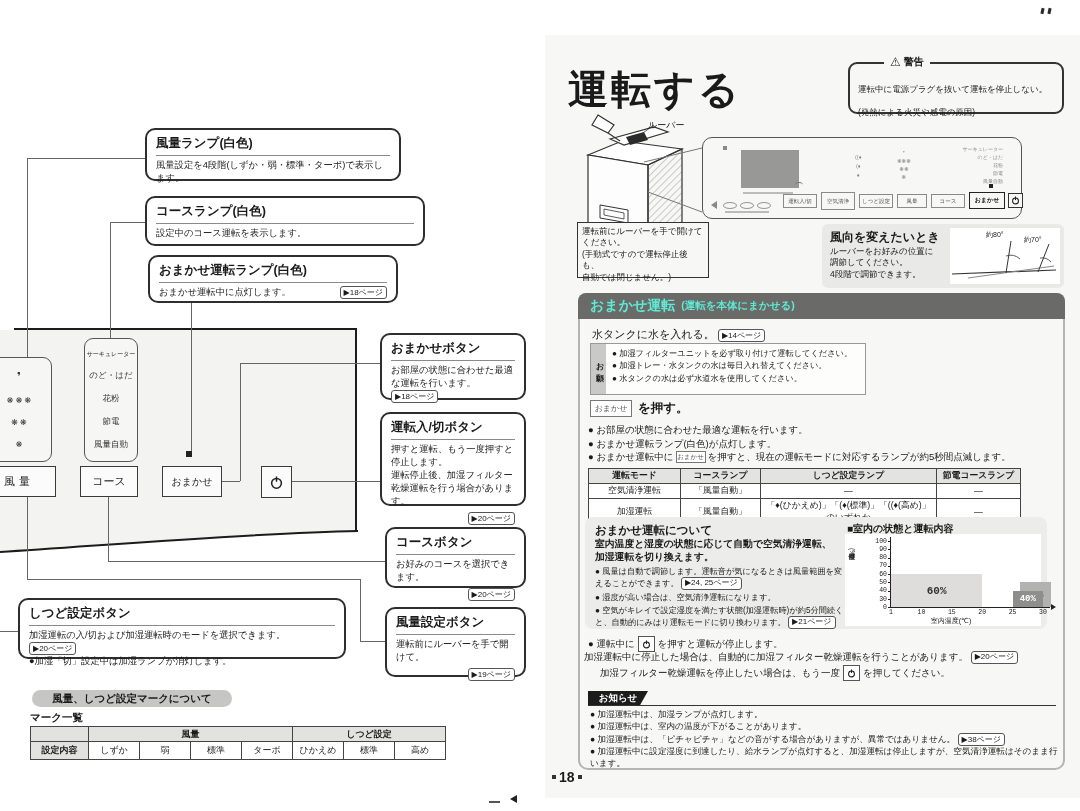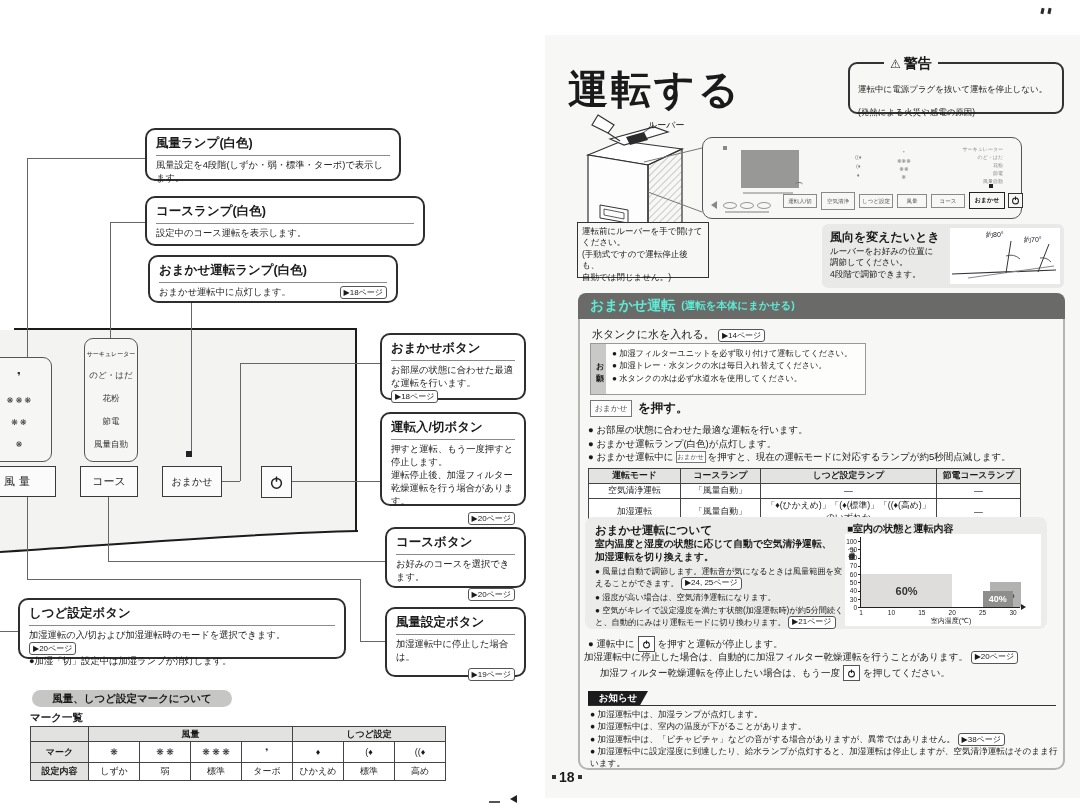--- a/index.html
+++ b/index.html
@@ -117,21 +117,21 @@
 運転停止後、加湿フィルター乾燥運転を行う場合があります。</div>
     <div class="refrow"><span class="pageref">▶20ページ</span></div>
   </div>
   <div class="callout" style="left:385px;top:527px;width:141px;height:61px;">
     <div class="co-title">コースボタン</div>
     <div class="co-body">お好みのコースを選択できます。</div>
     <div class="refrow"><span class="pageref">▶20ページ</span></div>
   </div>
   <div class="callout" style="left:385px;top:607px;width:141px;height:70px;">
     <div class="co-title">風量設定ボタン</div>
-    <div class="co-body">加湿運転中に停止した場合は。</div>
+    <div class="co-body">運転前にルーバーを手で開けて。</div>
     <div class="refrow"><span class="pageref">▶19ページ</span></div>
   </div>
 
   <div class="callout" style="left:18px;top:598px;width:328px;height:61px;">
     <div class="co-title">しつど設定ボタン</div>
     <div class="co-body"><span>加湿運転の入/切および加湿運転時のモードを選択できます。</span> <span class="pageref">▶20ページ</span></div>
     <div class="co-body">●加湿「切」設定中は加湿ランプが消灯します。</div>
   </div>
 
   <div class="abs" style="left:32px;top:690px;width:200px;height:17px;background:#c6c6c4;border-radius:9px;display:flex;align-items:center;justify-content:center;font-size:10.5px;font-weight:bold;">風量、しつど設定マークについて</div>
@@ -145,30 +145,20 @@
         <col style="width:51px;">
         <col style="width:51px;">
         <col style="width:51px;">
         <col style="width:51px;">
       </colgroup>
     <tbody>
         <tr style="height:15px;">
       <td class="gray"></td>
       <td class="gray" colspan="4">風量</td>
       <td class="gray" colspan="3">しつど設定</td>
-    </tr>
-    <tr style="height:21px;">
-      <td class="gray">マーク</td>
-      <td>❋</td>
-      <td>❋ ❋</td>
-      <td>❋ ❋ ❋</td>
-      <td style="font-weight:bold;">❜</td>
-      <td>♦</td>
-      <td>(♦</td>
-      <td>((♦</td>
     </tr>
     <tr style="height:18px;">
       <td class="gray">設定内容</td>
       <td>しずか</td>
       <td>弱</td>
       <td>標準</td>
       <td>ターボ</td>
       <td>ひかえめ</td>
       <td>標準</td>
       <td>高め</td>
@@ -178,21 +168,21 @@
 
   <div class="paper"></div>
   <div class="abs" style="left:1041px;top:8px;width:3px;height:6px;background:#2a2a2a;transform:rotate(12deg);"></div>
   <div class="abs" style="left:1048px;top:8px;width:3px;height:6px;background:#2a2a2a;transform:rotate(12deg);"></div>
 
   <div class="abs" style="left:568px;top:62px;font-size:40px;font-weight:bold;letter-spacing:3px;">運転する</div>
 
   <div class="abs" style="left:848px;top:62px;width:216px;height:52px;border:2px solid #333;border-radius:9px;background:#f7f7f5;box-sizing:border-box;">
     <div class="abs" style="left:34px;top:-9px;background:#f7f7f5;padding:0 6px;display:flex;align-items:center;gap:3px;">
       <span style="font-size:12px;">⚠</span>
-      <span style="font-size:14px;font-weight:bold;">警告</span>
+      <span style="font-size:10px;font-weight:bold;">警告</span>
     </div>
     <div class="smalltext" style="padding:9px 8px 0;">
       <div>運転中に電源プラグを抜いて運転を停止しない。</div>
       <div>(発熱による火災や感電の原因)</div>
     </div>
   </div>
 
   <svg class="abs" style="left:570px;top:113px;" width="145" height="150">
     <defs>
       <pattern id="hatch" width="5" height="5" patternUnits="userSpaceOnUse" patternTransform="rotate(45)">
@@ -362,21 +352,21 @@
     <div class="abs" style="left:10px;top:6px;font-size:11.5px;font-weight:bold;">おまかせ運転について</div>
     <div class="abs" style="left:10px;top:21px;width:246px;font-size:9.8px;font-weight:bold;line-height:1.3;">室内温度と湿度の状態に応じて自動で空気清浄運転、加湿運転を切り換えます。</div>
     <div class="abs" style="left:10px;top:49px;width:250px;font-size:8.2px;line-height:1.35;">
       <div style="margin-bottom:2px;"><span>● 風量は自動で調節します。運転音が気になるときは風量範囲を変えることができます。</span> <span class="pageref">▶24, 25ページ</span></div>
       <div style="margin-bottom:2px;">● 湿度が高い場合は、空気清浄運転になります。</div>
       <div><span>● 空気がキレイで設定湿度を満たす状態(加湿運転時)が約5分間続くと、自動的にみはり運転モードに切り換わります。</span> <span class="pageref">▶21ページ</span></div>
     </div>
     <div class="abs" style="left:262px;top:5px;font-size:10px;font-weight:bold;">■室内の状態と運転内容</div>
     <div class="abs" style="left:260px;top:17px;width:196px;height:92px;background:#fff;">
       <span class="abs" style="left:2px;top:14px;writing-mode:vertical-rl;font-size:6.3px;color:#222;">目標湿度(%)</span>
-      <div id="chart-plot" class="abs" style="left:16px;top:7px;width:152px;height:66px;">
+      <div id="chart-plot" class="abs" style="left:46px;top:7px;width:152px;height:66px;font-family:Liberation Mono, monospace;">
           <div style="left: 0px; top: 33.1429px; width: 91.2px; height: 32.8571px; background: rgb(222, 221, 219); display: flex; align-items: center; justify-content: center; position: absolute;">
             <span style="font-weight: bold; font-size: 11px; color: rgb(51, 51, 51);">60%</span>
           </div>
           <div style="left: 91.2px; top: 41.4286px; width: 30.4px; height: 24.5714px; background: rgb(178, 178, 176); display: flex; align-items: center; justify-content: center; position: absolute; margin-left: 38px;">
             <span style="font-weight: bold; font-size: 9px; color: rgb(51, 51, 51);">50%</span>
           </div>
           <div style="left: 121.6px; top: 49.7143px; width: 30.4px; height: 16.2857px; background: rgb(142, 142, 140); display: flex; align-items: center; justify-content: center; position: absolute;">
             <span style="font-weight: bold; font-size: 9px; color: rgb(255, 255, 255);">40%</span>
           </div>
           <div style="left: -1px; top: -4px; width: 1px; height: 71px; background: rgb(34, 34, 34); position: absolute;"></div>

